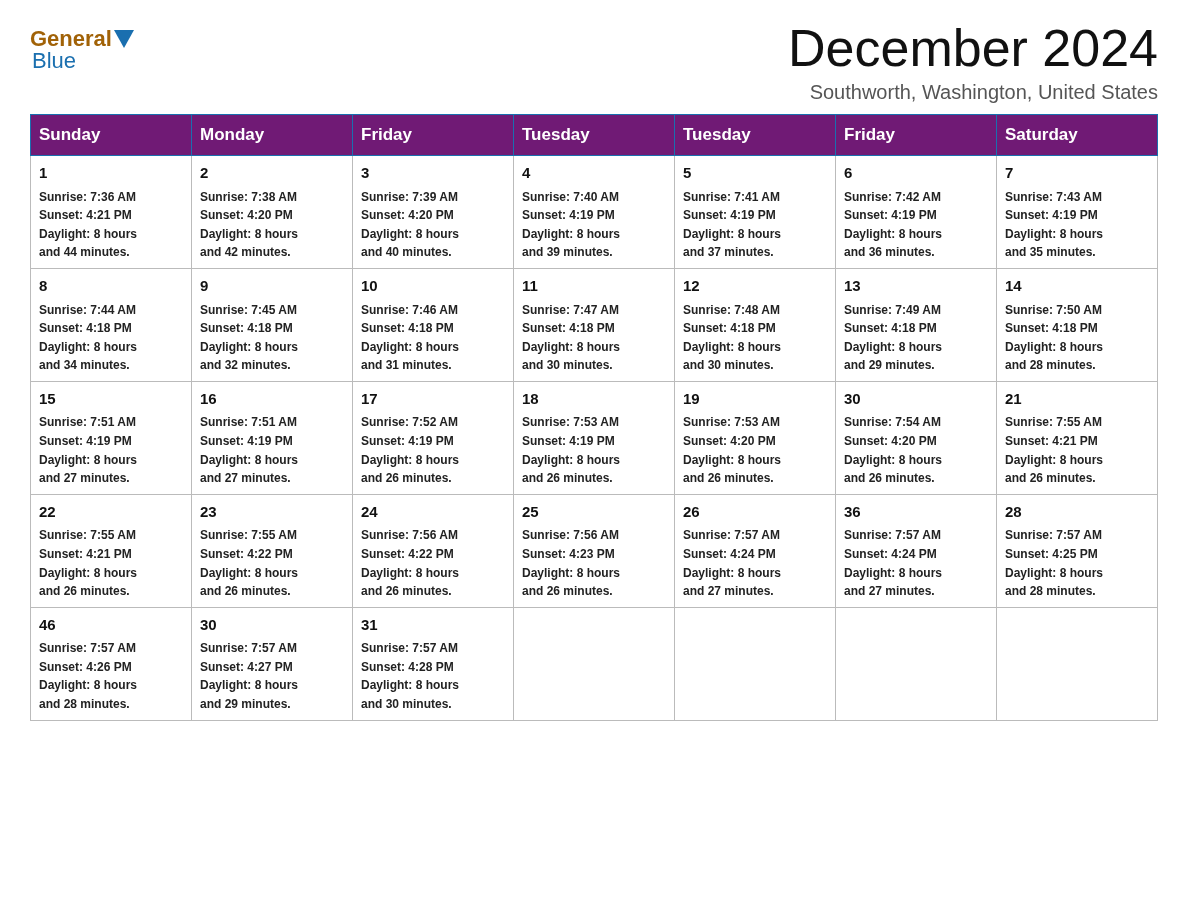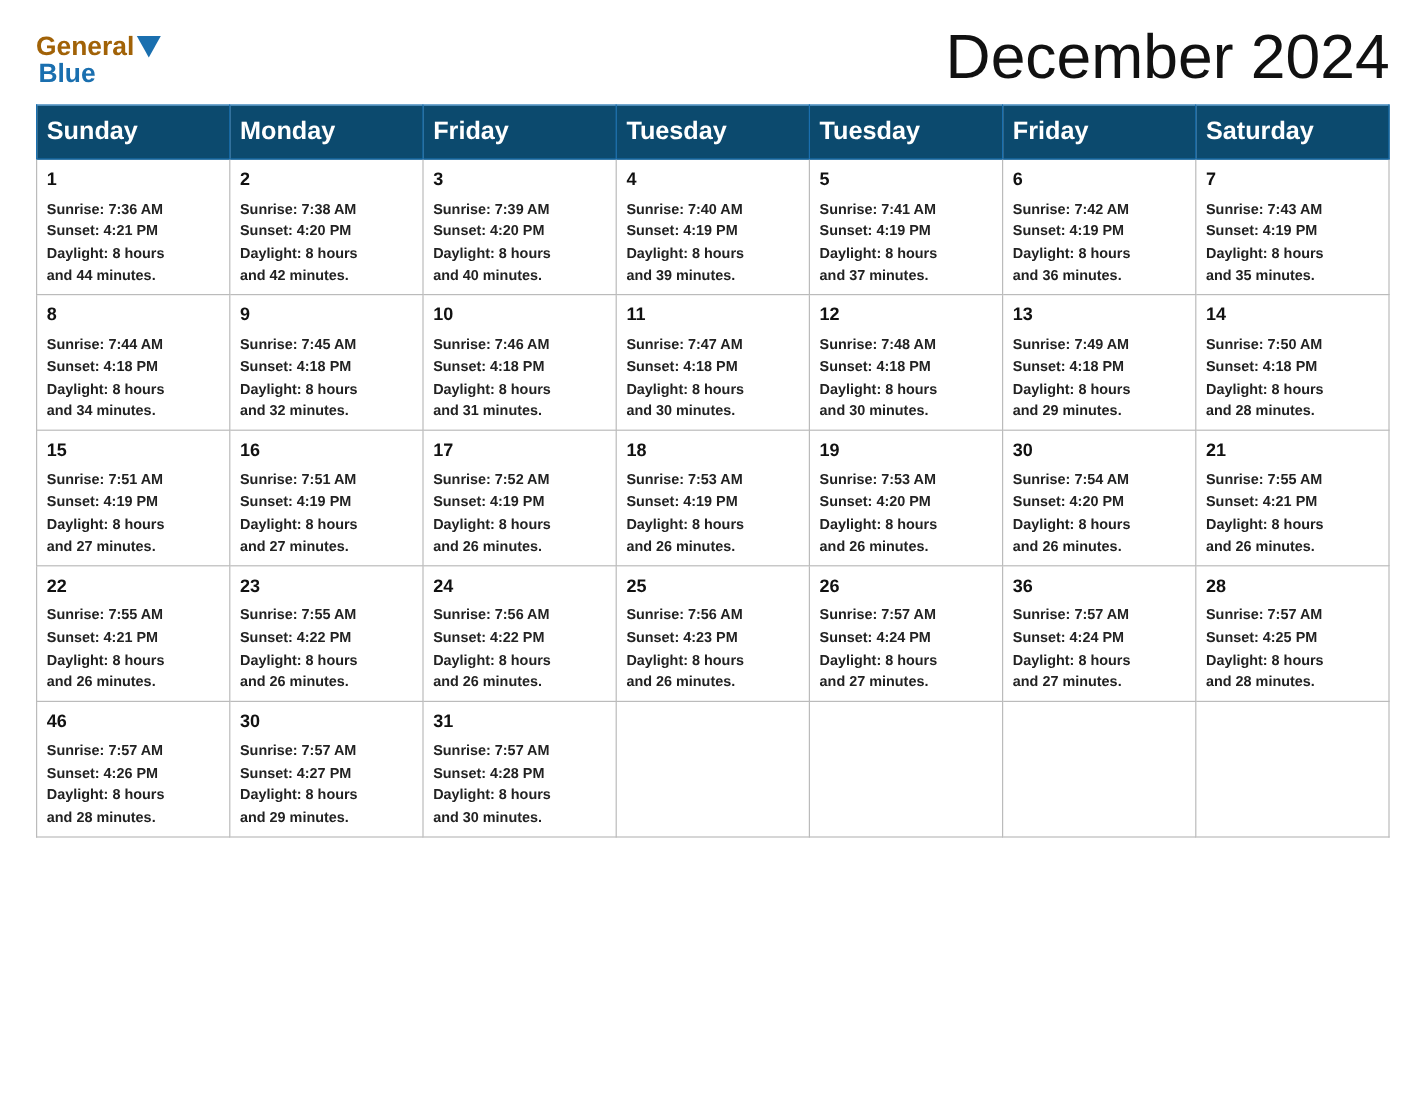--- a/index.html
+++ b/index.html
@@ -38,21 +38,21 @@
       height: 0;
       border-left: 10px solid transparent;
       border-right: 10px solid transparent;
       border-top: 18px solid #1a6faf;
       margin: 0 2px;
       vertical-align: middle;
     }
     .logo-blue {
       color: #1a6faf;
       font-size: 22px;
-      font-weight: bold;
+      font-weight: normal;
       display: block;
       margin-top: -2px;
       margin-left: 2px;
     }
     .title-block {
       text-align: right;
     }
     .month-title {
       font-size: 52px;
       font-weight: 400;
@@ -64,23 +64,23 @@
       color: #555;
       margin-top: 4px;
     }
     .calendar {
       width: 100%;
       border-collapse: collapse;
       margin-top: 10px;
       table-layout: fixed;
     }
     .calendar th {
-      background-color: #0c4a6e;
+      background-color: #701a75;
       color: #fff;
-      font-size: 21px;
+      font-size: 17px;
       font-weight: 600;
       padding: 10px 8px;
       text-align: left;
       border: 1px solid #1a6faf;
     }
     .calendar td {
       vertical-align: top;
       border: 1px solid #bbb;
       padding: 6px 8px;
       font-size: 12.5px;
@@ -113,20 +113,21 @@
 <div class="header-row">
   <div class="logo">
     <div class="logo-text">
       <span class="logo-general">General</span>
       <span class="logo-triangle"></span>
     </div>
     <span class="logo-blue">Blue</span>
   </div>
   <div class="title-block">
     <div class="month-title">December 2024</div>
+    <div class="subtitle">Southworth, Washington, United States</div>
   </div>
 </div>
 
 <table class="calendar">
   <thead>
     <tr>
     <th>Sunday</th>
         <th>Monday</th>
         <th>Friday</th>
         <th>Tuesday</th>

